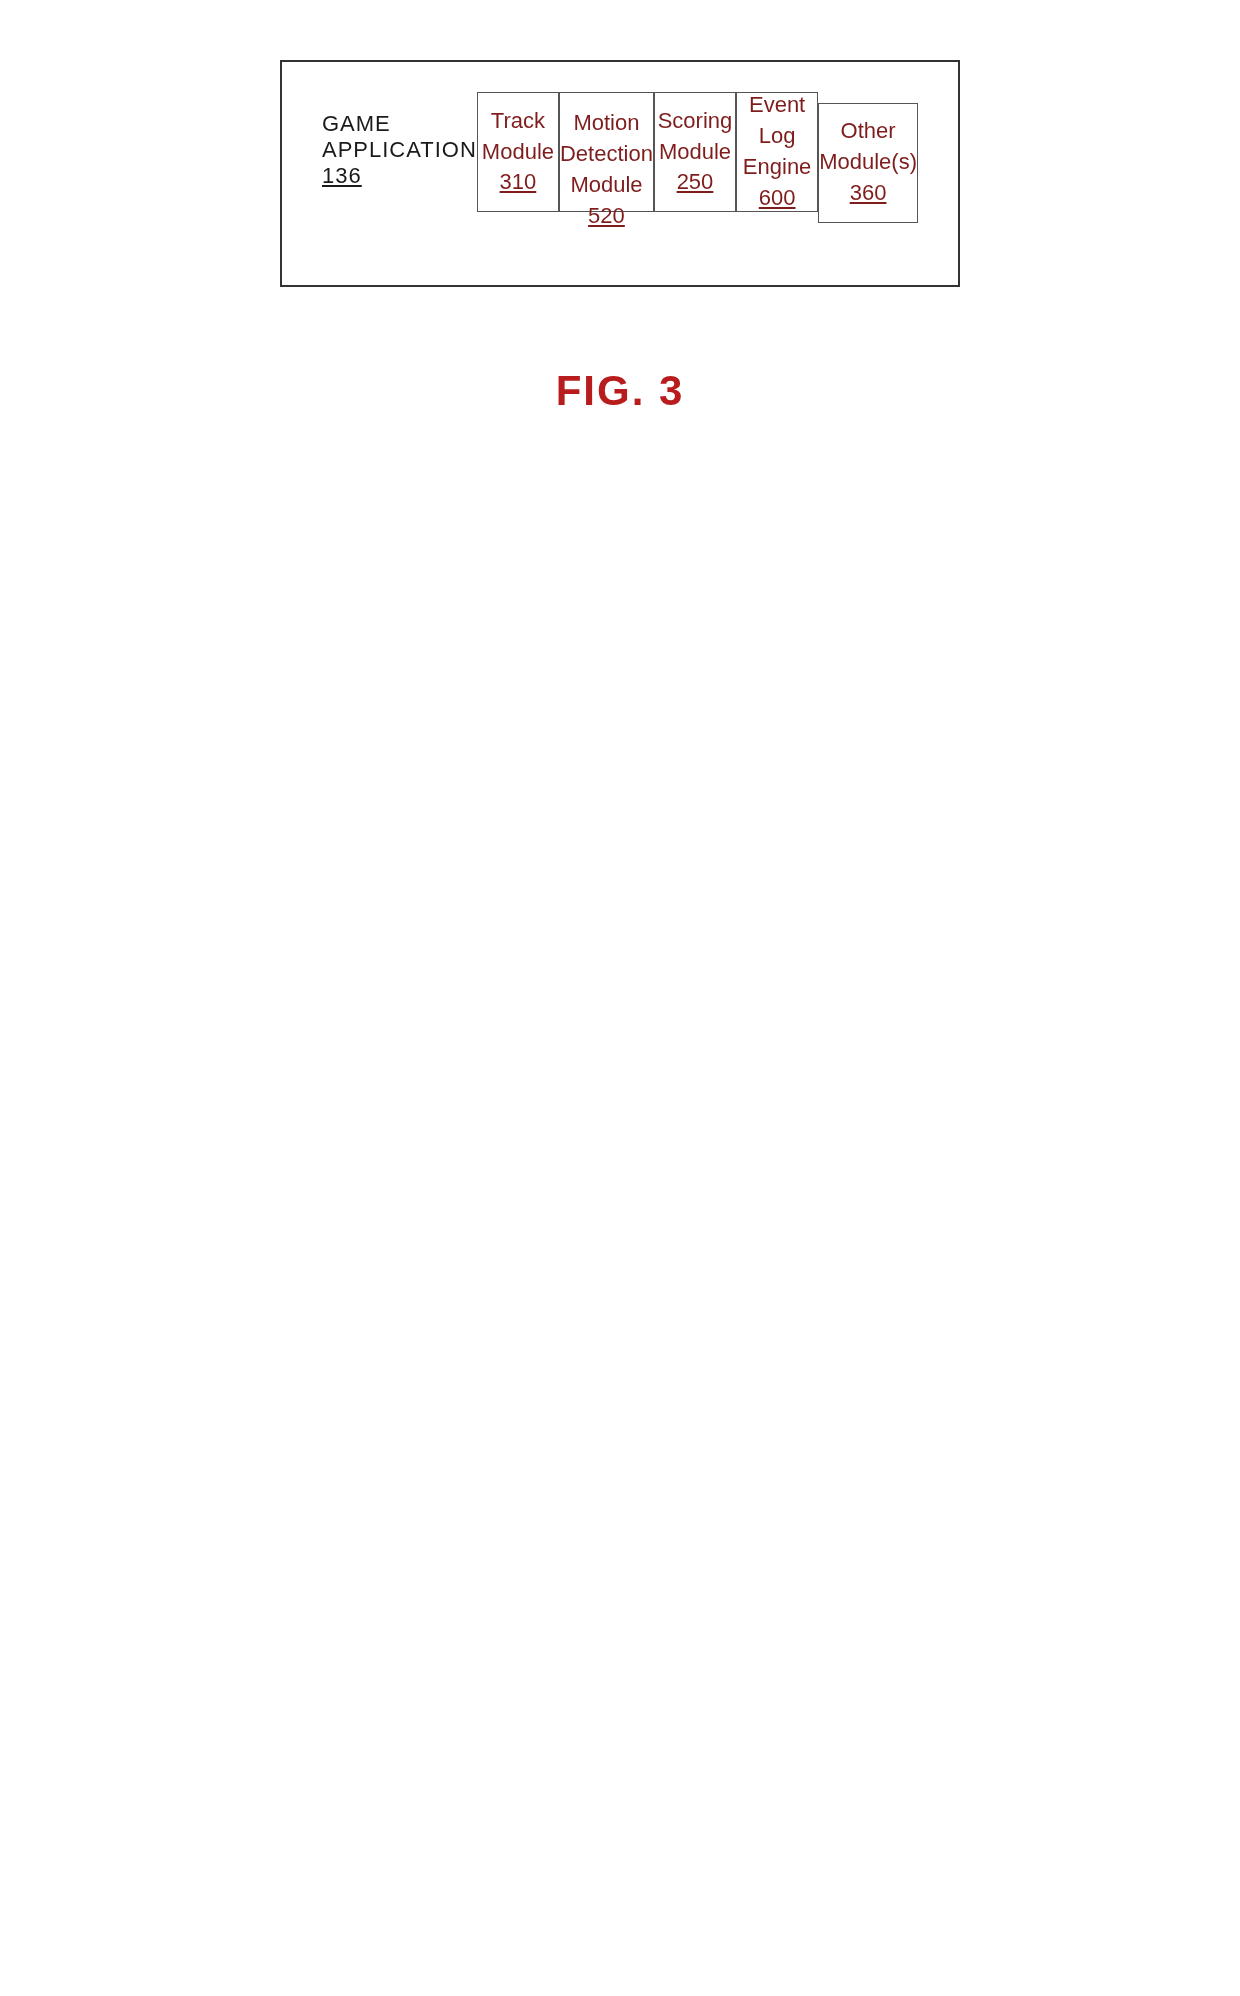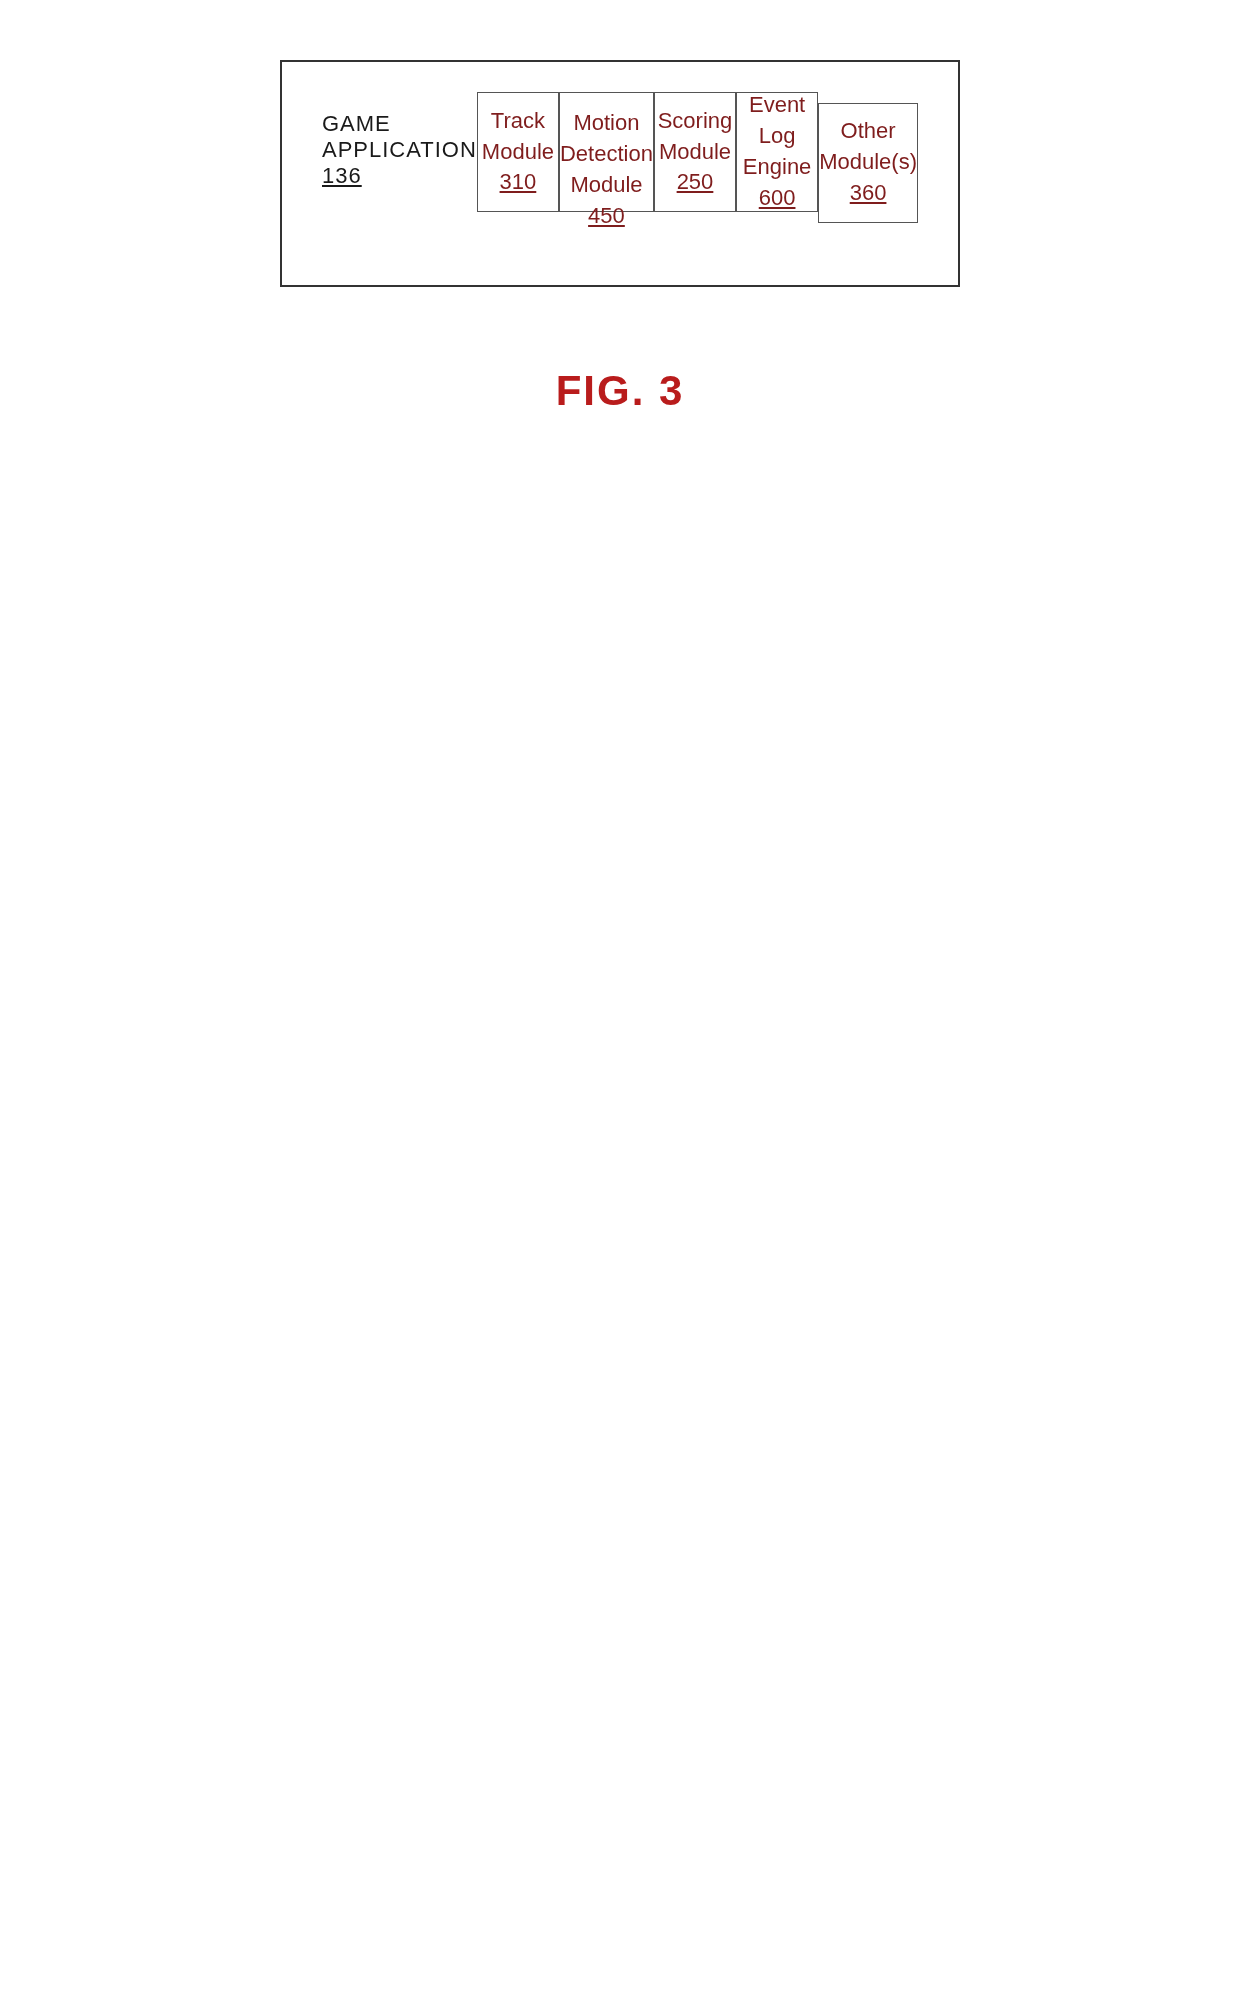--- a/index.html
+++ b/index.html
@@ -96,21 +96,21 @@
     </div>
 
     <div class="module-box">
       <span class="module-label">
         Track Module <span class="underlined">310</span>
       </span>
     </div>
 
     <div class="module-box">
       <span class="module-label" style="text-align:center;margin-top:36px;">
-        Motion Detection<br>Module <span class="underlined">450</span>
+        Motion Detection<br>Module <span class="underlined">520</span>
       </span>
     </div>
 
     <div class="module-box">
       <span class="module-label">
         Scoring Module <span class="underlined">250</span>
       </span>
     </div>
 
     <div class="module-box">

